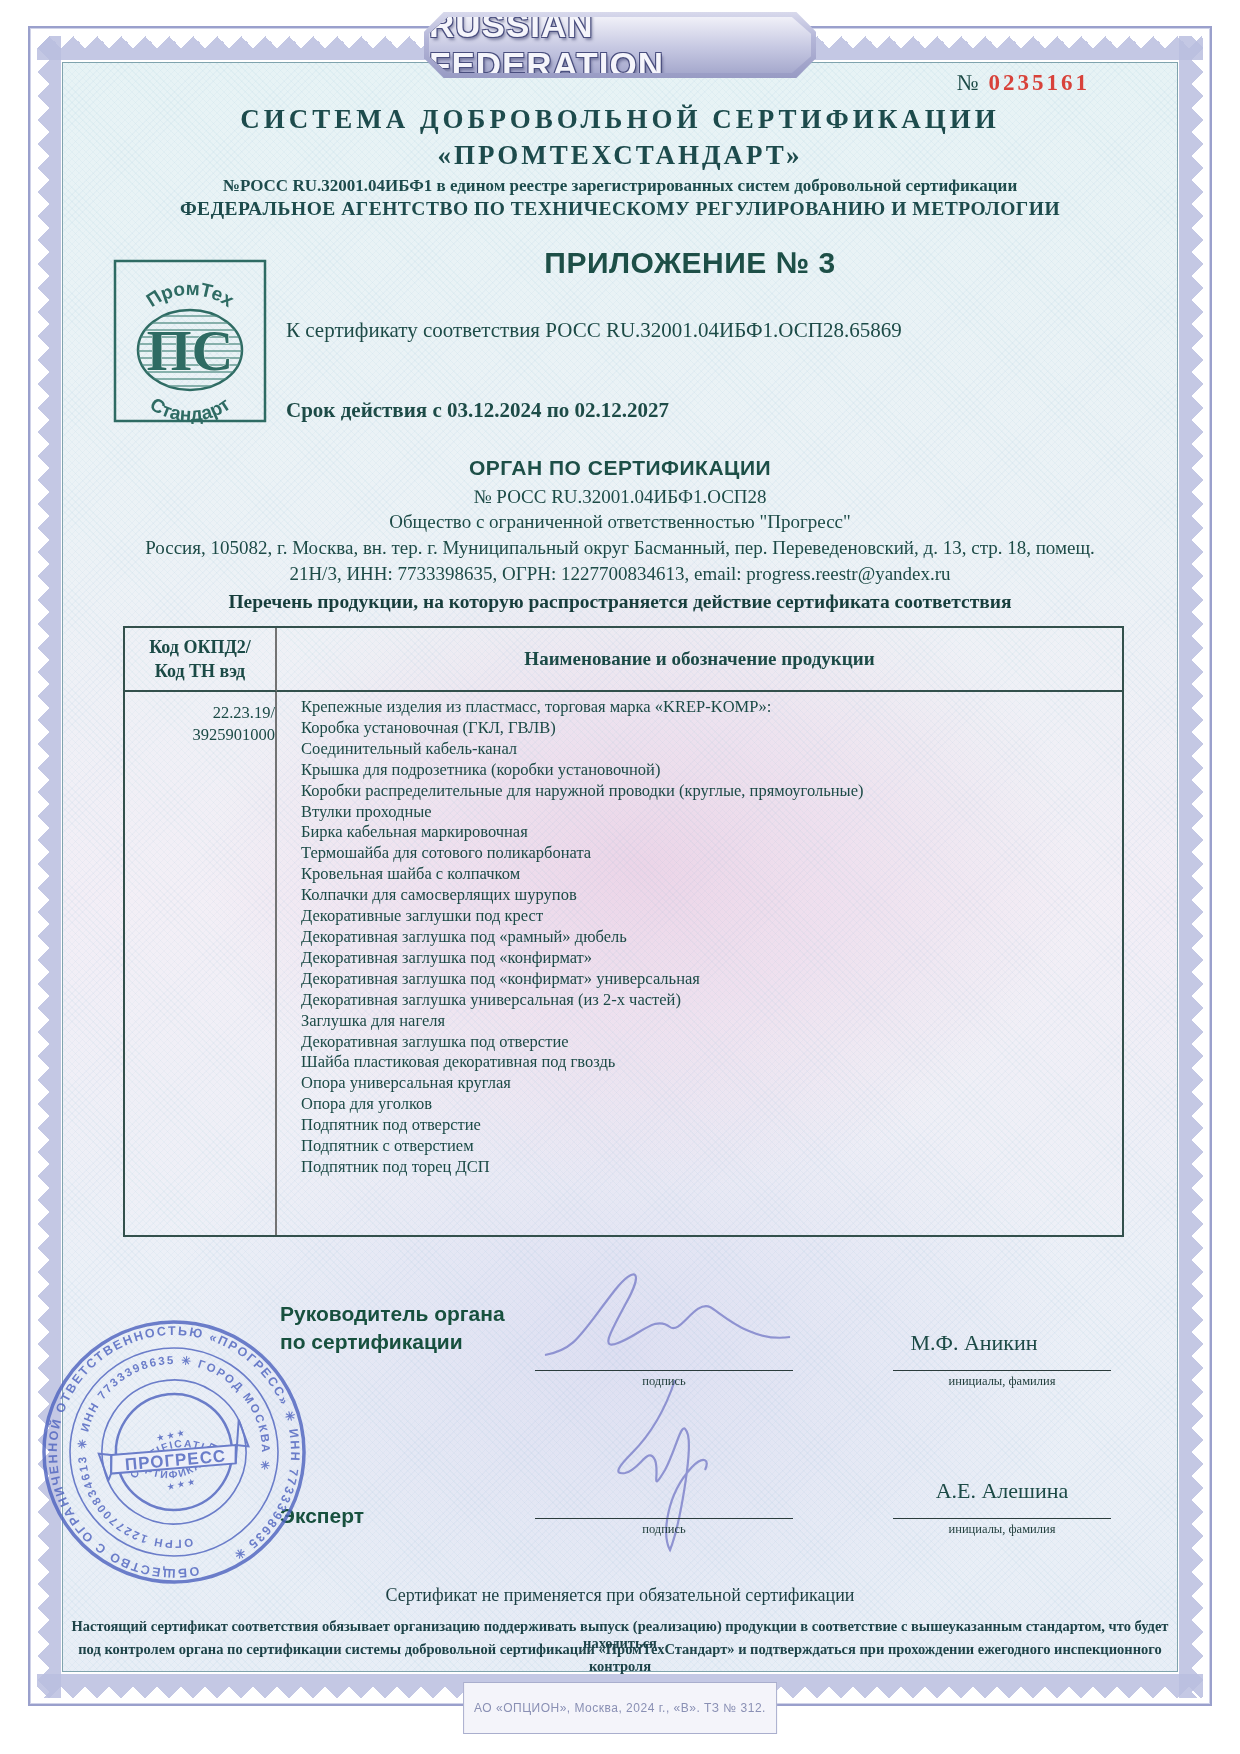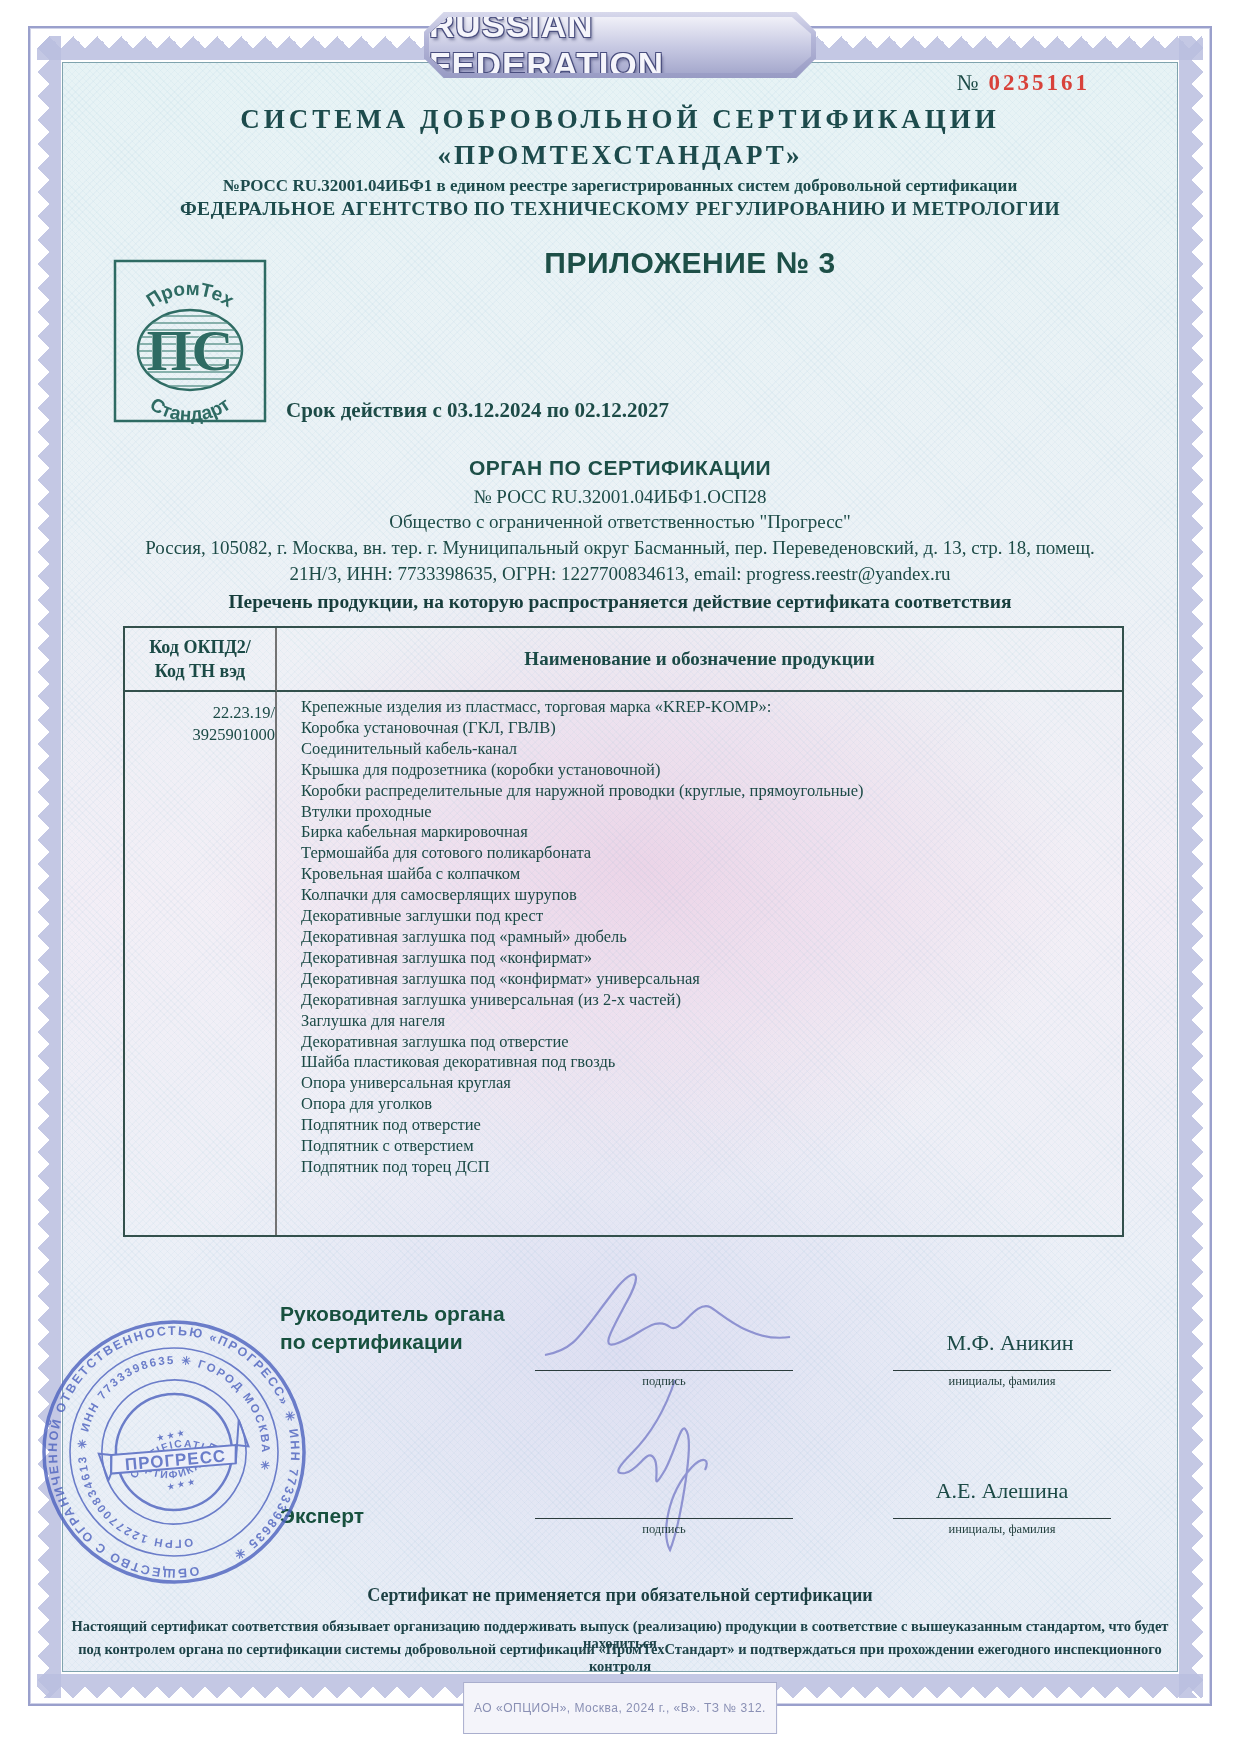--- a/index.html
+++ b/index.html
@@ -83,29 +83,29 @@
   .sl1{left:535px;width:258px;top:1318px;height:52px;}
   .sl2{left:535px;width:258px;top:1466px;height:52px;}
   .nl1{left:893px;width:218px;top:1318px;height:52px;}
   .nl2{left:893px;width:218px;top:1466px;height:52px;}
   .caption{font-size:12.5px;color:#23403e;text-align:center;}
   .cap-s1{left:535px;width:258px;top:1374px;}
   .cap-n1{left:893px;width:218px;top:1374px;}
   .cap-s2{left:535px;width:258px;top:1522px;}
   .cap-n2{left:893px;width:218px;top:1522px;}
   .signame{font-size:22px;color:#1c4a46;text-align:center;}
-  .sn1{left:901px;width:218px;top:1330px;text-align:center;}
+  .sn1{left:865px;width:218px;top:1330px;text-align:center;}
   .sn2{left:893px;width:218px;top:1478px;}
   .sigsvg{position:absolute;}
 
   
   .stamp{position:absolute;left:38px;top:1316px;opacity:.82;transform:rotate(-12deg);}
 
   
-  .foot-bold{top:1585px;font-size:18px;font-weight:bold;color:#1b3f42;}
+  .foot-bold{top:1585px;font-size:18px;font-weight:normal;color:#1b3f42;}
   .fine1{top:1618px;font-size:14.5px;font-weight:bold;color:#1d4348;}
   .fine2{top:1641px;font-size:14.5px;font-weight:bold;color:#1d4348;}
   .printinfo{position:absolute;top:1682px;left:50%;transform:translateX(-50%);
     font-family:"Liberation Sans",sans-serif;font-size:12px;color:#8a90b4;letter-spacing:.5px;
     background:#f4f4fa;border:1px solid #a9aecd;padding:18px 10px;white-space:nowrap;}
 </style>
 </head>
 <body>
 
 <div class="page">
@@ -126,20 +126,21 @@
   <div class="cert-no">
     <span>№</span><span class="num">0235161</span>
   </div>
 
   <div class="abs ctr title1">СИСТЕМА ДОБРОВОЛЬНОЙ СЕРТИФИКАЦИИ</div>
   <div class="abs ctr title2">«ПРОМТЕХСТАНДАРТ»</div>
   <div class="abs ctr reg-line">№РОСС RU.32001.04ИБФ1 в едином реестре зарегистрированных систем добровольной сертификации</div>
   <div class="abs ctr agency">ФЕДЕРАЛЬНОЕ АГЕНТСТВО ПО ТЕХНИЧЕСКОМУ РЕГУЛИРОВАНИЮ И МЕТРОЛОГИИ</div>
 
   <div class="abs appendix-title sans">ПРИЛОЖЕНИЕ № 3</div>
+  <div class="abs certref1">К сертификату соответствия РОСС RU.32001.04ИБФ1.ОСП28.65869</div>
   <div class="abs validity serifb">Срок действия с 03.12.2024 по 02.12.2027</div>
 
   <svg class="logo" width="156" height="166" viewBox="0 0 156 166">
     <rect x="3" y="3" width="150" height="160" fill="none" stroke="#2e6b63" stroke-width="2.5"></rect>
     <defs>
       <path id="logoArcTop" d="M 28,66 A 52,40 0 0 1 128,66"></path>
       <path id="logoArcBot" d="M 24,132 A 56,42 0 0 0 132,132"></path>
       <clipPath id="logoClip">
           <ellipse cx="78" cy="92" rx="52" ry="40"></ellipse>
         </clipPath>

